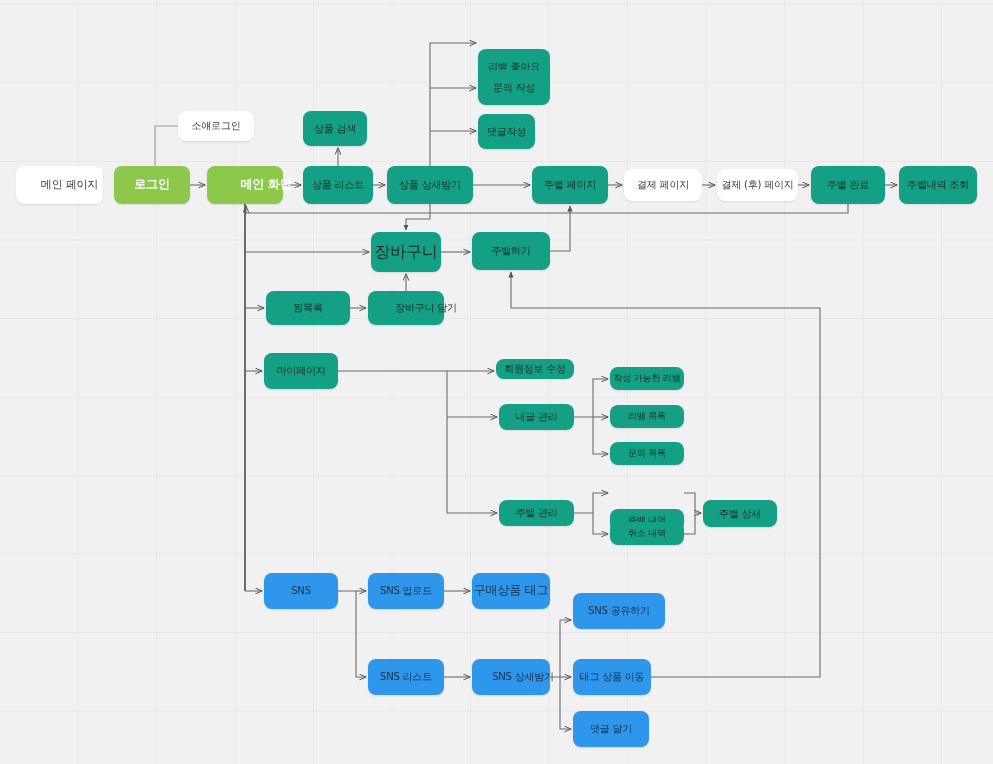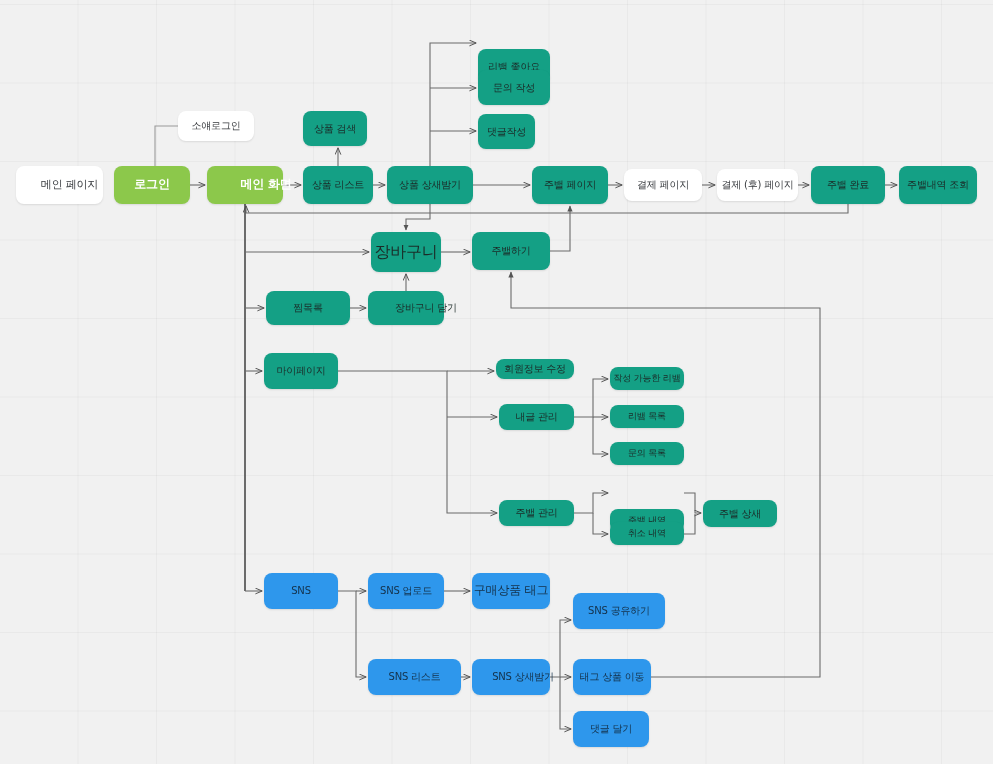--- a/index.html
+++ b/index.html
@@ -214,21 +214,21 @@
       </div>
       <div class="node n-blue" style="left: 264px; top: 573px; width: 74px; height: 36px; font-size: 10px;">
         <span class="lbl">SNS</span>
       </div>
       <div class="node n-blue" style="left: 368px; top: 573px; width: 76px; height: 36px; font-size: 10px;">
         <span class="lbl">SNS 업로드</span>
       </div>
       <div class="node n-blue" style="left: 472px; top: 573px; width: 78px; height: 36px; font-size: 12px;">
         <span class="lbl">구매상품 태그</span>
       </div>
-      <div class="node n-blue" style="left: 368px; top: 659px; width: 93px; height: 36px; font-size: 10px; justify-content: center;">
+      <div class="node n-blue" style="left: 368px; top: 659px; width: 76px; height: 36px; font-size: 10px; justify-content: center;">
         <span class="lbl">SNS 리스트</span>
       </div>
       <div class="node n-blue" style="left: 472px; top: 659px; width: 78px; height: 36px; font-size: 10px; padding-left: 28px;">
         <span class="lbl">SNS 상새밤기</span>
       </div>
       <div class="node n-blue" style="left: 573px; top: 568px; width: 92px; height: 36px; font-size: 10px; margin-top: 25px;">
         <span class="lbl">SNS 공유하기</span>
       </div>
       <div class="node n-blue" style="left: 573px; top: 659px; width: 78px; height: 36px; font-size: 10px;">
         <span class="lbl">태그 상품 이동</span>

